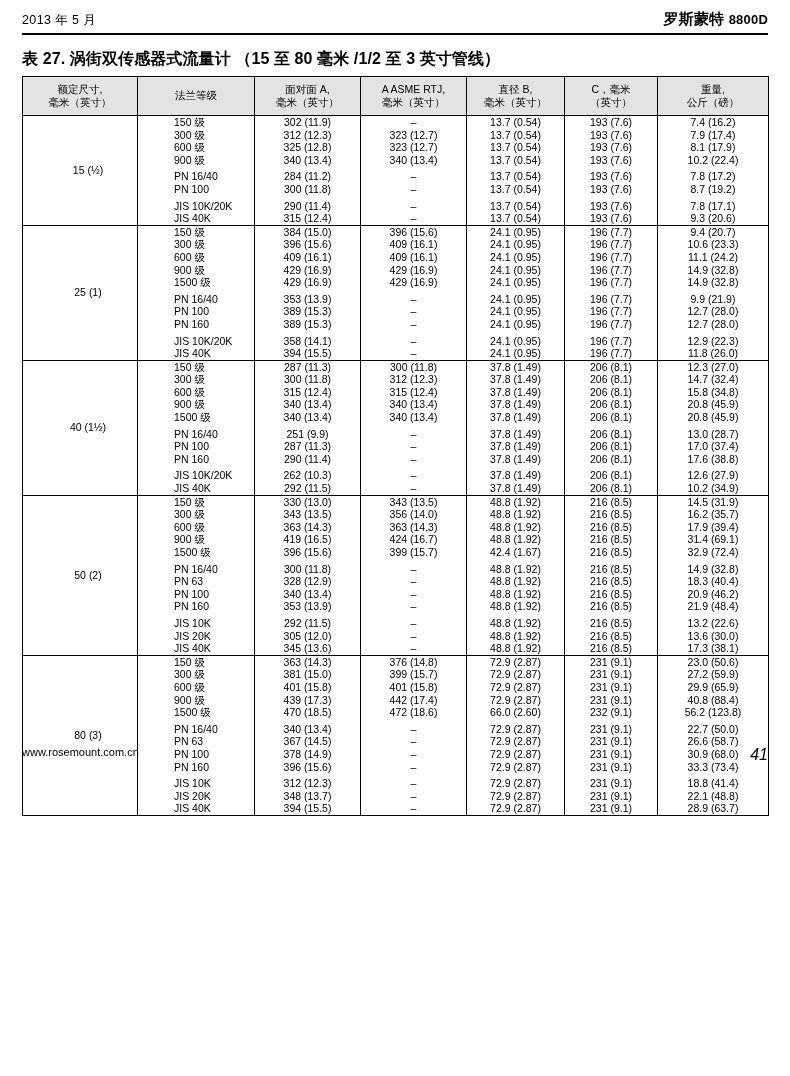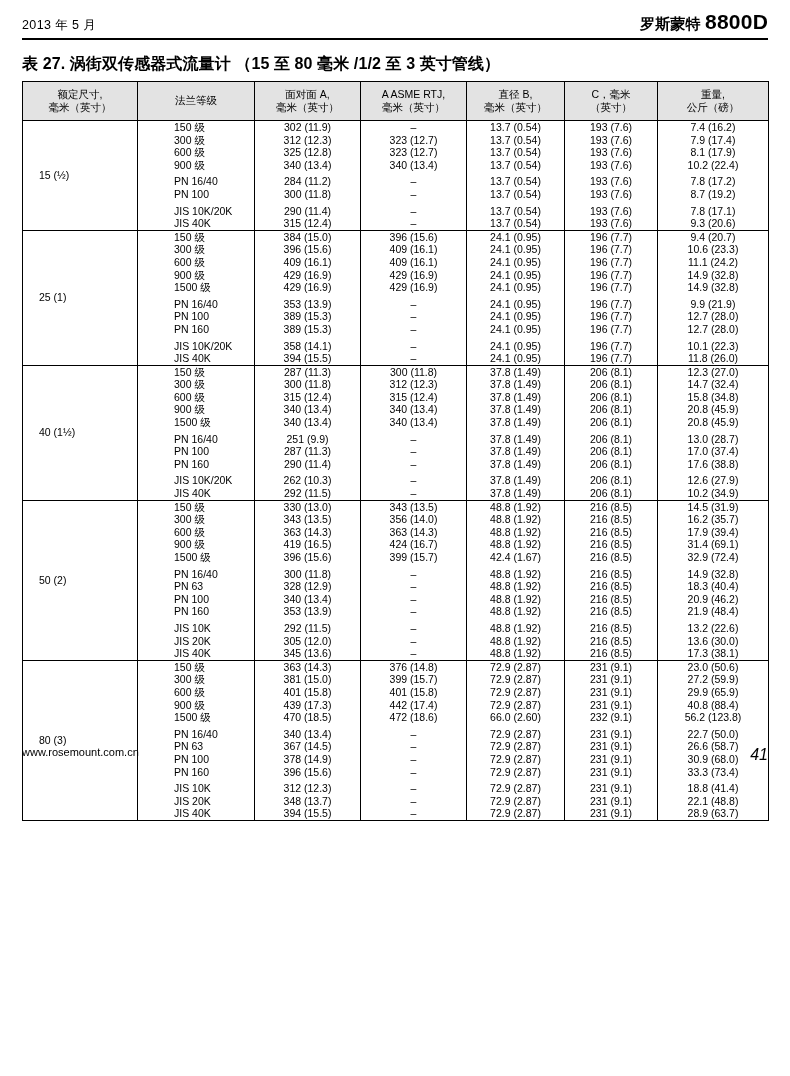--- a/index.html
+++ b/index.html
@@ -33,21 +33,21 @@
   .header-date {
     font-size: 12.5px;
     letter-spacing: 0.4px;
   }
   .header-title {
     font-size: 15px;
     font-weight: bold;
     letter-spacing: 0.2px;
   }
   .header-title .model {
-    font-size: 21px;
+    font-size: 13px;
   }
   
   .table-caption {
     font-size: 16px;
     font-weight: bold;
     margin: 14px 0 6px 0;
     letter-spacing: 0.1px;
   }
   
   table.spec {
@@ -88,21 +88,21 @@
   }
   .rowline {
     height: 12.6px;
     line-height: 12.6px;
     white-space: nowrap;
     overflow: hidden;
   }
   .subgap {
     height: 4px;
   }
-  .c-size { text-align: left; padding-left: 16px; }
+  .c-size { text-align: center; padding-left: 16px; }
   .c-class { text-align: left; padding-left: 36px; }
   .c-num { text-align: center; }
   col.size { width: 115px; }
   col.flange { width: 117px; }
   col.aface { width: 106px; }
   col.asme { width: 106px; }
   col.dia { width: 98px; }
   col.cdim { width: 93px; }
   col.weight { width: 111px; }
 
@@ -332,21 +332,21 @@
             <div class="rowline c-num">9.4 (20.7)</div>
             <div class="rowline c-num">10.6 (23.3)</div>
             <div class="rowline c-num">11.1 (24.2)</div>
             <div class="rowline c-num">14.9 (32.8)</div>
             <div class="rowline c-num">14.9 (32.8)</div>
             <div class="subgap"></div>
             <div class="rowline c-num">9.9 (21.9)</div>
             <div class="rowline c-num">12.7 (28.0)</div>
             <div class="rowline c-num">12.7 (28.0)</div>
             <div class="subgap"></div>
-            <div class="rowline c-num">10.1 (22.3)</div>
+            <div class="rowline c-num">12.9 (22.3)</div>
             <div class="rowline c-num">11.8 (26.0)</div>
           </td>
         </tr>
         <tr>
           <td class="cell grp">
             <div class="rowline c-size">40 (1½)</div>
           </td>
           <td class="cell grp">
             <div class="rowline c-class">150 级</div>
             <div class="rowline c-class">300 级</div>

